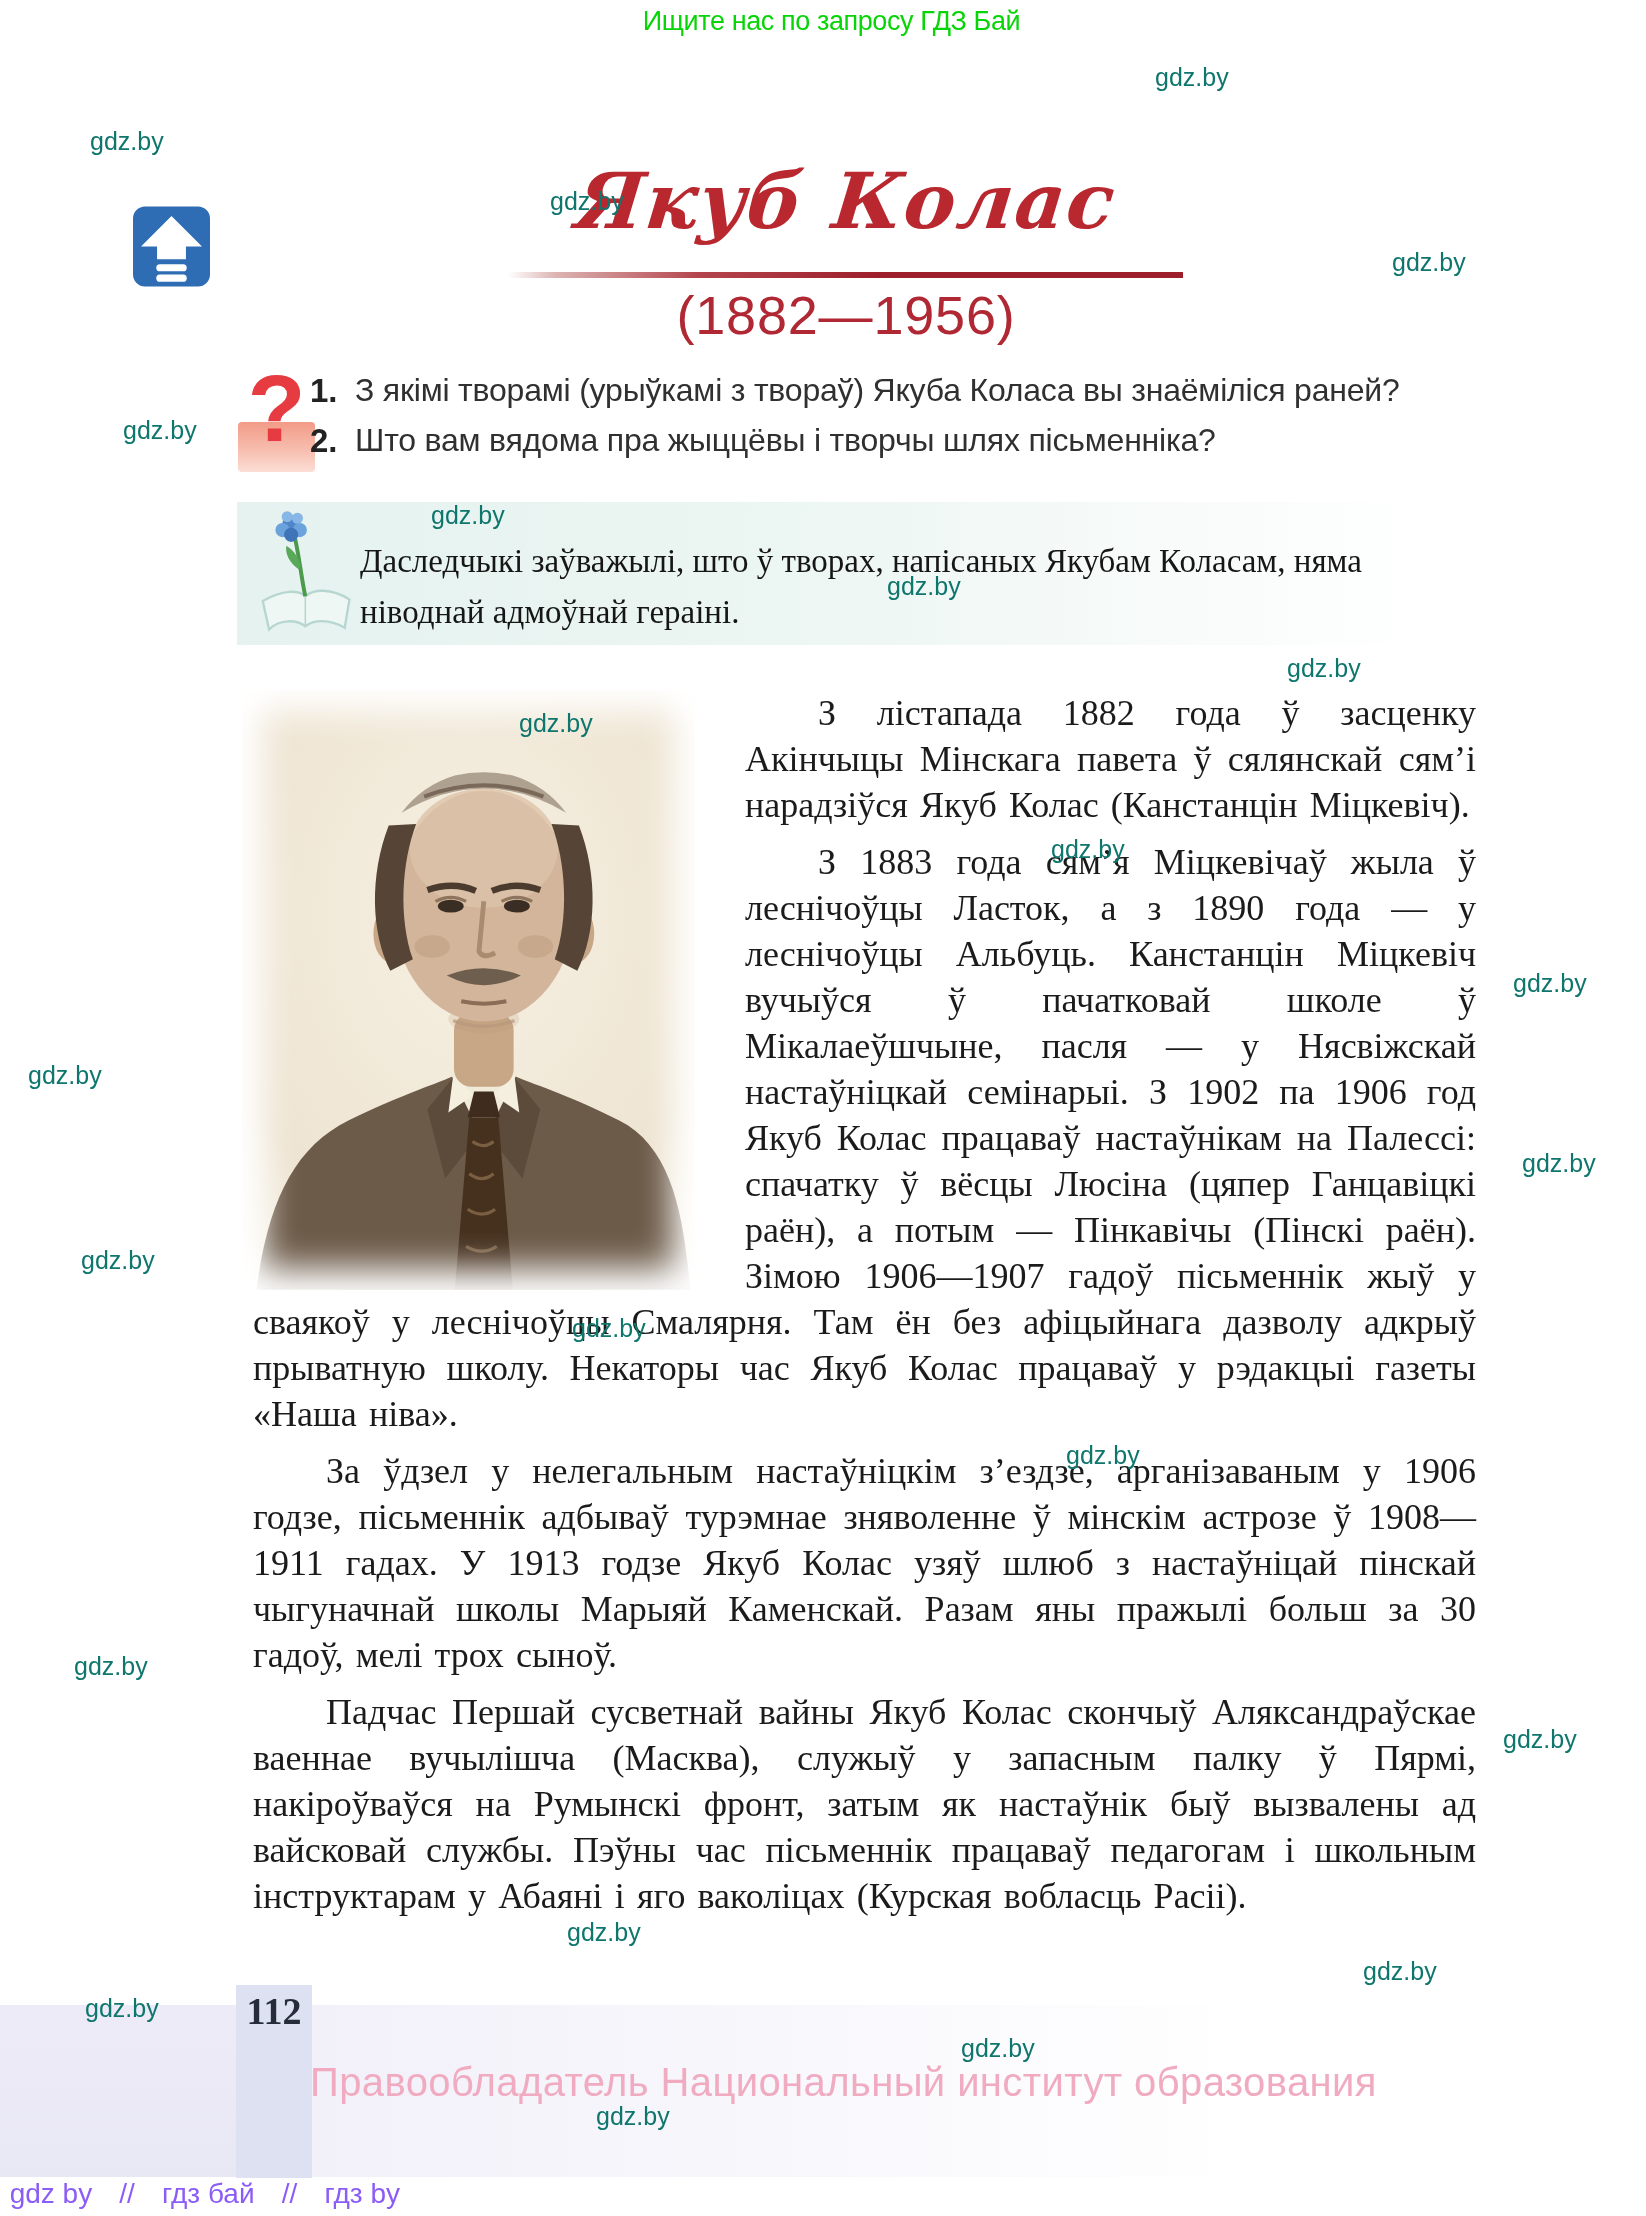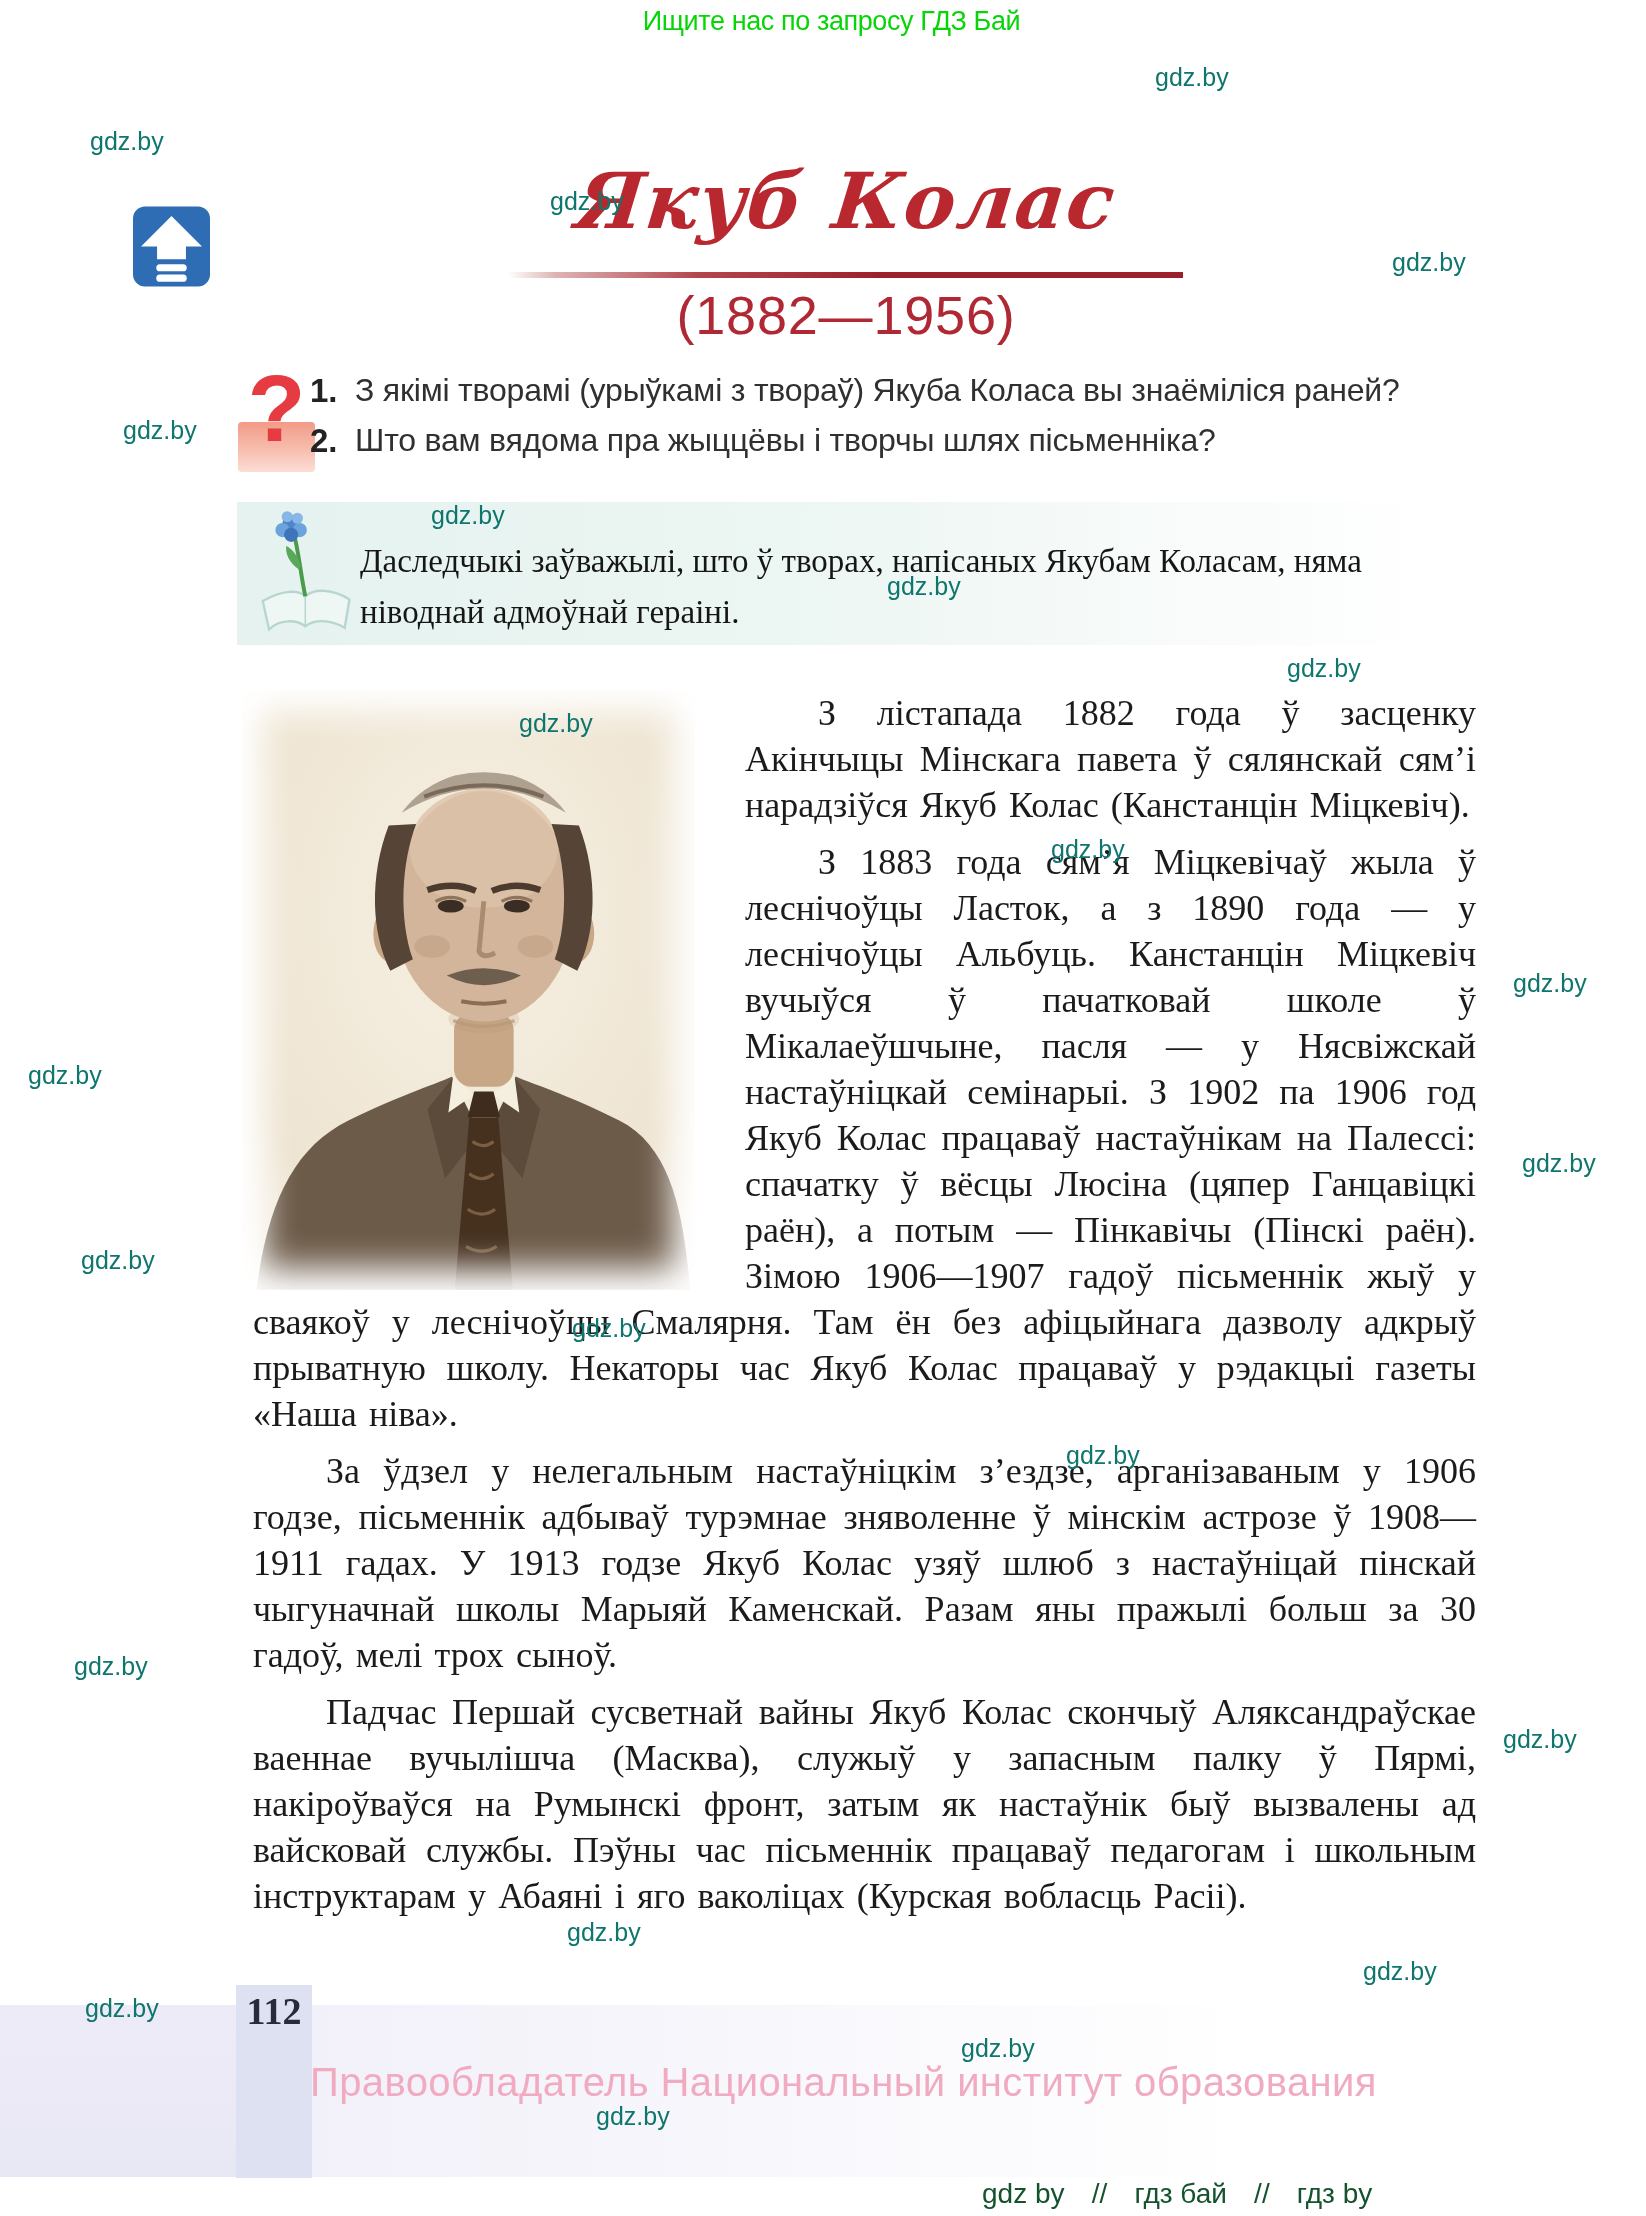--- a/index.html
+++ b/index.html
@@ -61,22 +61,22 @@
   
   .foot-left{position:absolute;left:0;top:2005px;width:236px;height:172px;
              background:linear-gradient(180deg,#edebf7,#e8e8f4);}
   .foot-strip{position:absolute;left:236px;top:1985px;width:76px;height:193px;background:#dde1f1;}
   .foot-right{position:absolute;left:312px;top:2005px;width:1335px;height:172px;
              background:linear-gradient(90deg,#f2f1fa 0%,#f9f8fc 40%,#ffffff 70%);}
   .page-num{position:absolute;left:236px;top:1989px;width:76px;text-align:center;
             font-family:"Liberation Serif",serif;font-weight:bold;font-size:38px;color:#262c3a;}
   .copyright{position:absolute;left:0;top:2060px;width:1647px;text-align:center;
              font-family:"Liberation Sans",sans-serif;font-size:40px;color:#f0abc1;letter-spacing:0.4px;margin-left:20px;}
-  .links{position:absolute;left:0;top:2178px;width:1382px;text-align:right;
-         font-family:"Liberation Sans",sans-serif;font-size:28px;color:#14532d;}
+  .links{position:absolute;left:0;top:2178px;width:1382px;text-align:left;
+         font-family:"Liberation Sans",sans-serif;font-size:28px;color:#8b5cf6;}
   .links span{margin:0 9.7px;cursor:pointer;}
 </style>
 </head>
 <body>
 
 <div id="page">
 
   <div class="banner">Ищите нас по запросу ГДЗ Бай</div>
 
   <div>

